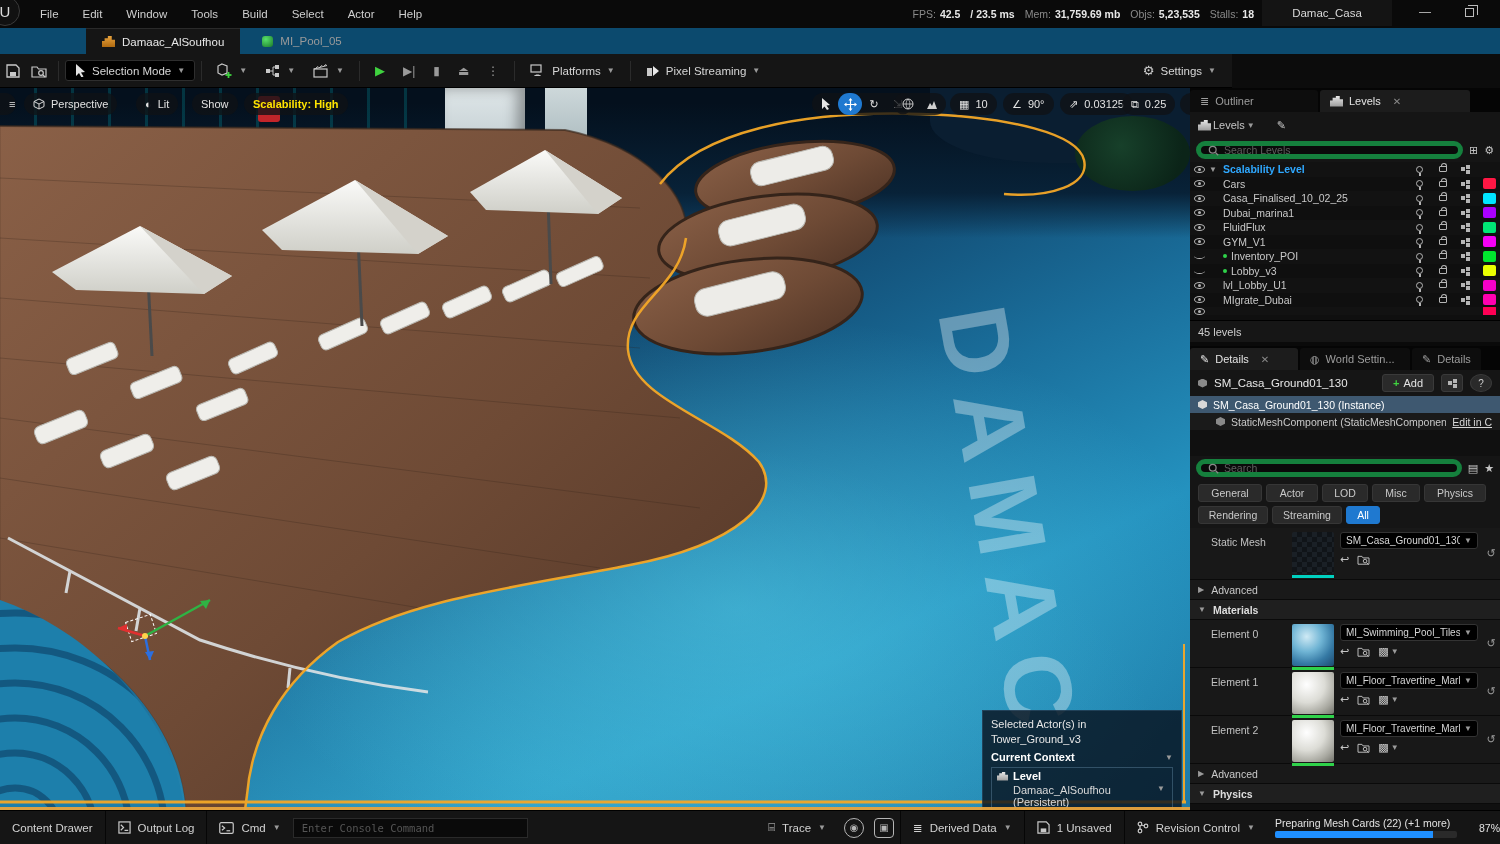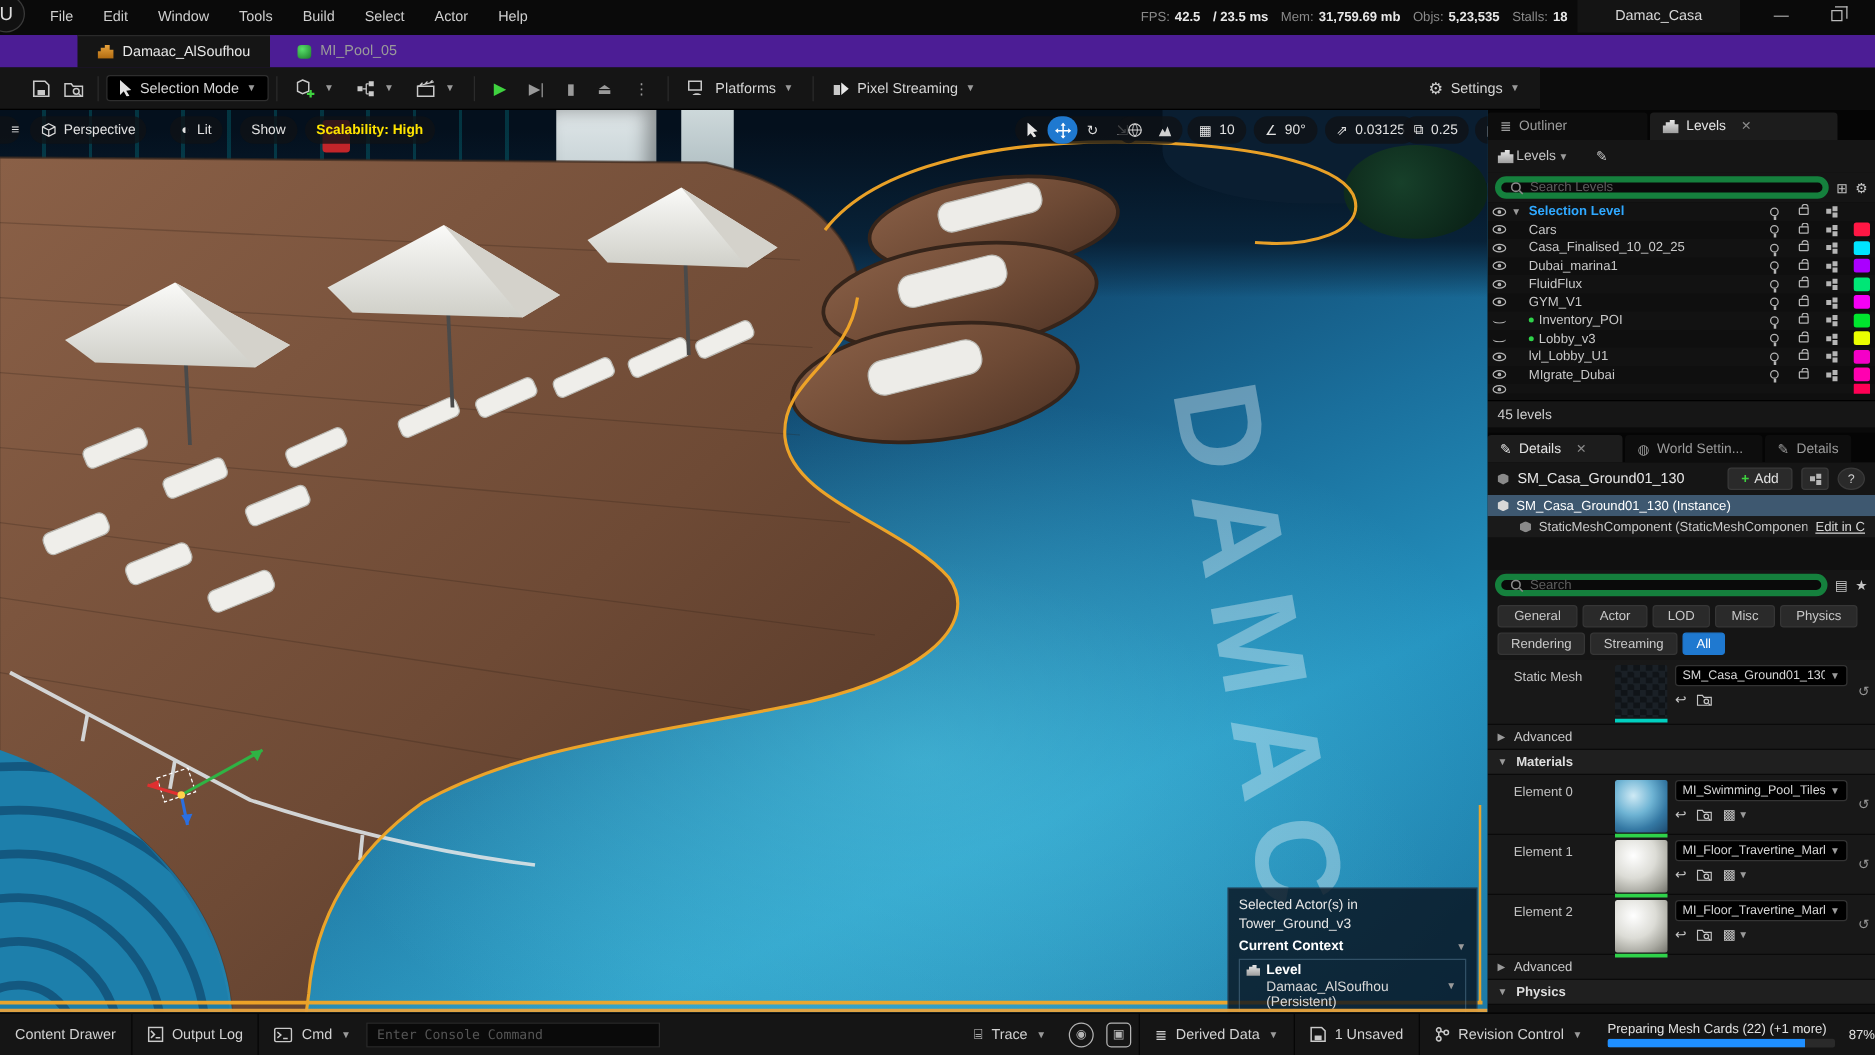--- a/index.html
+++ b/index.html
@@ -16,29 +16,29 @@
   #stats .lbl { color:#8a8a8a; }
   #stats .val { color:#e8e8e8; font-weight:bold; margin-right:6px; }
   #wintitle { position:absolute; right:108px; top:0; width:130px; text-align:center; font-size:11.5px; color:#d8d8d8; line-height:26px; background:#141414; height:26px; }
   .wbtn { position:absolute; top:0; width:34px; height:26px; color:#bbb; text-align:center; line-height:24px; font-size:12px; }
   .wbtn.min { right:58px; }
   .wbtn.rest { right:14px; }
   .rest-glyph { display:inline-block; width:9px; height:9px; border:1px solid #bbb; position:relative; top:1px; }
   .rest-glyph::before { content:""; position:absolute; left:2px; top:-4px; width:9px; height:9px; border:1px solid #bbb; border-bottom:none; border-left:none; }
 
   
-  #tabbar { position:absolute; left:0; top:28px; width:1500px; height:26px; background:#4c1d95; display:flex; align-items:flex-end; }
+  #tabbar { position:absolute; left:0; top:28px; width:1500px; height:26px; background:#0c4a6e; display:flex; align-items:flex-end;padding-left:24px; }
   .atab { height:26px; display:flex; align-items:center; gap:7px; padding:0 16px; font-size:11.5px; }
   .atab.active { background:#151515; color:#e8e8e8; border-top:1px solid #2a2a2a; }
   .atab.inactive { color:#9a9a9a; margin-left:6px; }
   .lvl-ico { width:13px; height:11px; display:inline-block; background:linear-gradient(#e8a33d,#b06a10); clip-path:polygon(0 100%,0 45%,20% 45%,20% 20%,45% 20%,45% 0,75% 0,75% 35%,100% 35%,100% 100%); }
   .mi-ico { width:11px; height:11px; border-radius:3px; display:inline-block; background:radial-gradient(circle at 35% 30%,#58e06a,#1a7a2a); }
 
   
-  #toolbar { position:absolute; left:0; top:54px; width:1232px; height:34px; background:#151515; border-bottom:1px solid #000; display:flex; align-items:center; font-size:11.5px;padding-left:20px; }
+  #toolbar { position:absolute; left:0; top:54px; width:1232px; height:34px; background:#151515; border-bottom:1px solid #000; display:flex; align-items:center; font-size:11.5px; }
   .tb-ico { width:26px; height:24px; display:flex; align-items:center; justify-content:center; color:#c9c9c9; font-size:13px; }
   .tb-sep { width:1px; height:20px; background:#2b2b2b; margin:0 6px; }
   .tb-btn { display:flex; align-items:center; gap:6px; padding:3px 9px; border-radius:3px; color:#d6d6d6; }
   .sel-mode { background:#000; border:1px solid #2e2e2e; }
   .caret { font-size:8px; color:#9a9a9a; }
   .play-ico { color:#3fd23f; font-size:13px; }
   .dim-ico { color:#9a9a9a; font-size:12px; }
   #settings-btn { position:absolute; right:8px; display:flex; align-items:center; gap:6px; padding:3px 8px; color:#d6d6d6; }
   .gear { font-size:13px; color:#cfcfcf; }
 
@@ -155,21 +155,21 @@
   .sb-item { display:flex; align-items:center; gap:7px; padding:0 12px; height:100%; }
   .sb-sep { width:1px; height:100%; background:#060606; }
   .console { width:235px; height:20px; background:#0a0a0a; border:1px solid #2a2a2a; display:flex; align-items:center; padding:0 8px; }
   .console input { width:100%; background:transparent; border:none; outline:none; color:#9a9a9a; font-family:"DejaVu Sans Mono","Liberation Mono",monospace; font-size:10.5px; }
   .console input::placeholder { color:#555; }
   .roundbtn { width:20px; height:20px; border-radius:50%; border:1.5px solid #b5b5b5; display:flex; align-items:center; justify-content:center; color:#b5b5b5; font-size:10px; }
   #progress-wrap { margin-left:8px; width:182px; }
   #progress-label { font-size:10.5px; color:#e2e2e2; white-space:nowrap; }
   #progress-track { margin-top:2px; width:100%; height:7px; background:#2a2a2a; border-radius:2px; overflow:hidden; }
   #progress-fill { height:100%; background:#1f8fff; }
-  #progress-pct { margin-left:11px; font-size:10.5px; color:#e2e2e2; }
+  #progress-pct { margin-left:22px; font-size:10.5px; color:#e2e2e2; }
 
   .viewport-outline-bottom { position:absolute; left:0; bottom:0; width:1190px; height:3px; background:#e8a33d; opacity:.95; }
 </style>
 </head>
 <body>
 
 <div id="app">
 
   <div id="menubar">
     <div class="ue-logo">U</div>
@@ -539,21 +539,21 @@
           <input type="text" placeholder="Search Levels" style="">
         </div>
         <span class="icobtn">⊞</span>
         <span class="icobtn">⚙</span>
       </div>
 
       <div id="levels-list">
         <div class="lrow">
           <span class="eye"></span>
           <span class="caret14">▼</span>
-          <span class="nm persist">Selection Level</span>
+          <span class="nm persist">Scalability Level</span>
           <span class="bulb"></span>
           <span class="lock"></span>
           <span class="bpico"></span>
           <span class="swatch" style="background:transparent"></span>
         </div>
         <div class="lrow">
           <span class="eye"></span>
             <span class="caret14"></span>
           <span class="nm">Cars</span>
           <span class="bulb"></span>

